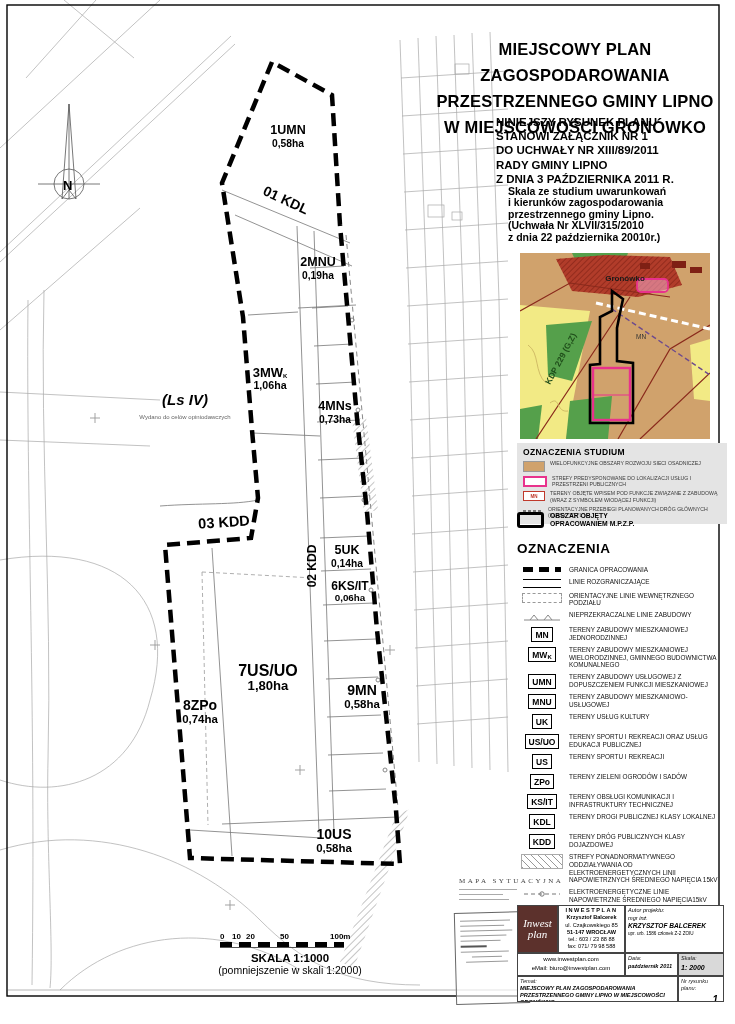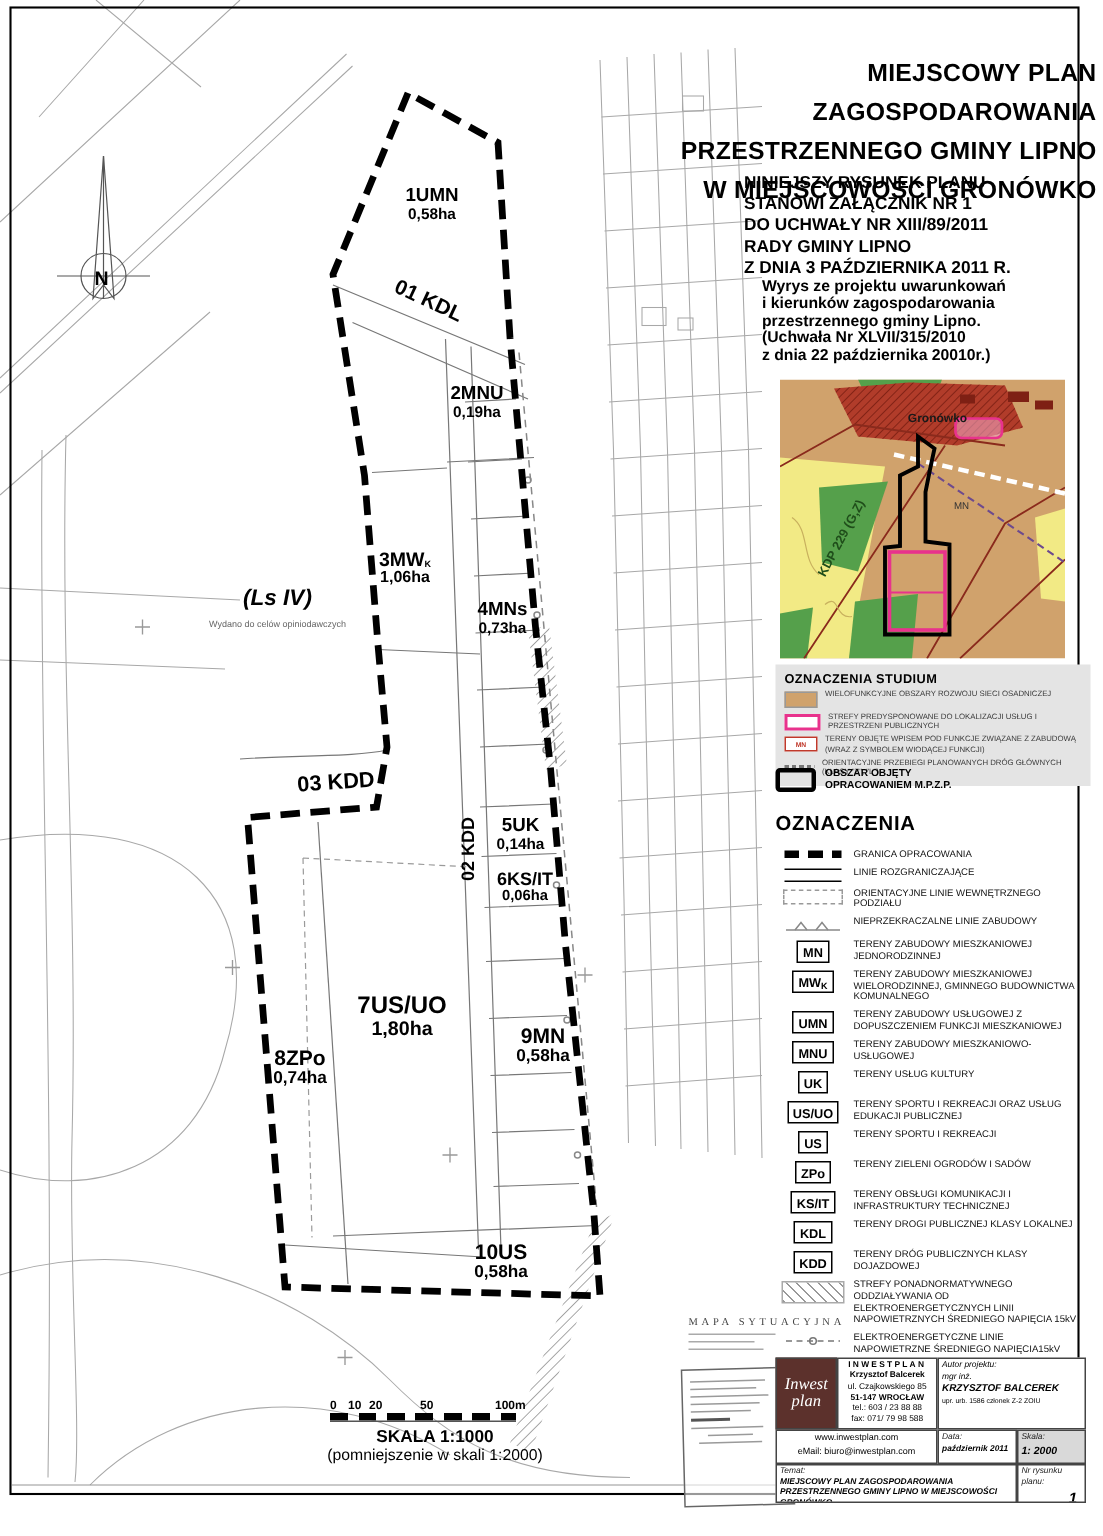--- a/index.html
+++ b/index.html
@@ -2,21 +2,21 @@
 <html><head>
 <meta charset="utf-8">
 <style>
   html,body{margin:0;padding:0;background:#fff;}
   .sheet{position:relative;width:735px;height:1024px;background:#fff;overflow:hidden;
          font-family:"Liberation Sans",sans-serif;color:#000;}
   svg{display:block;}
   .abs{position:absolute;}
 
   
-  .title-block{left:419px;top:36px;width:312px;text-align:right;font-weight:bold;
+  .title-block{left:419px;top:36px;width:312px;text-align:center;font-weight:bold;
                font-size:16.5px;line-height:26px;letter-spacing:.2px;}
   .res-block{left:496px;top:115px;width:228px;text-align:left;font-weight:bold;
              font-size:11.5px;line-height:14.2px;}
   .study-block{left:508px;top:186px;width:225px;text-align:left;font-weight:bold;
                font-size:10.5px;line-height:11.4px;}
 
   
   .studium{left:517px;top:443px;width:198px;background:#e4e4e4;padding:4px 6px 3px 6px;}
   .studium h4{margin:0 0 3px 0;font-size:8.5px;letter-spacing:.3px;}
   .srow{display:flex;align-items:flex-start;margin-bottom:3px;}
@@ -251,21 +251,21 @@
 
   <div class="abs res-block">
     <div>NINIEJSZY RYSUNEK PLANU</div>
     <div>STANOWI ZAŁĄCZNIK NR 1</div>
     <div>DO UCHWAŁY NR XIII/89/2011</div>
     <div>RADY GMINY LIPNO</div>
     <div>Z DNIA 3 PAŹDZIERNIKA 2011 R.</div>
   </div>
 
   <div class="abs study-block">
-    <div>Wyrys ze projektu uwarunkowań</div>
+    <div>Skala ze studium uwarunkowań</div>
     <div>i kierunków zagospodarowania</div>
     <div>przestrzennego gminy Lipno.</div>
     <div>(Uchwała Nr XLVII/315/2010</div>
     <div>z dnia 22 października 20010r.)</div>
   </div>
 
   <svg class="abs" style="left:520px;top:253px" width="190" height="186" viewBox="0 0 190 186">
     <rect x="0" y="0" width="190" height="186" fill="#d0a26c"></rect>
     <polygon points="0,52 70,58 46,186 0,186" fill="#f2ea85"></polygon>
     <polygon points="170,92 190,86 190,148 174,146" fill="#f2ea85"></polygon>

